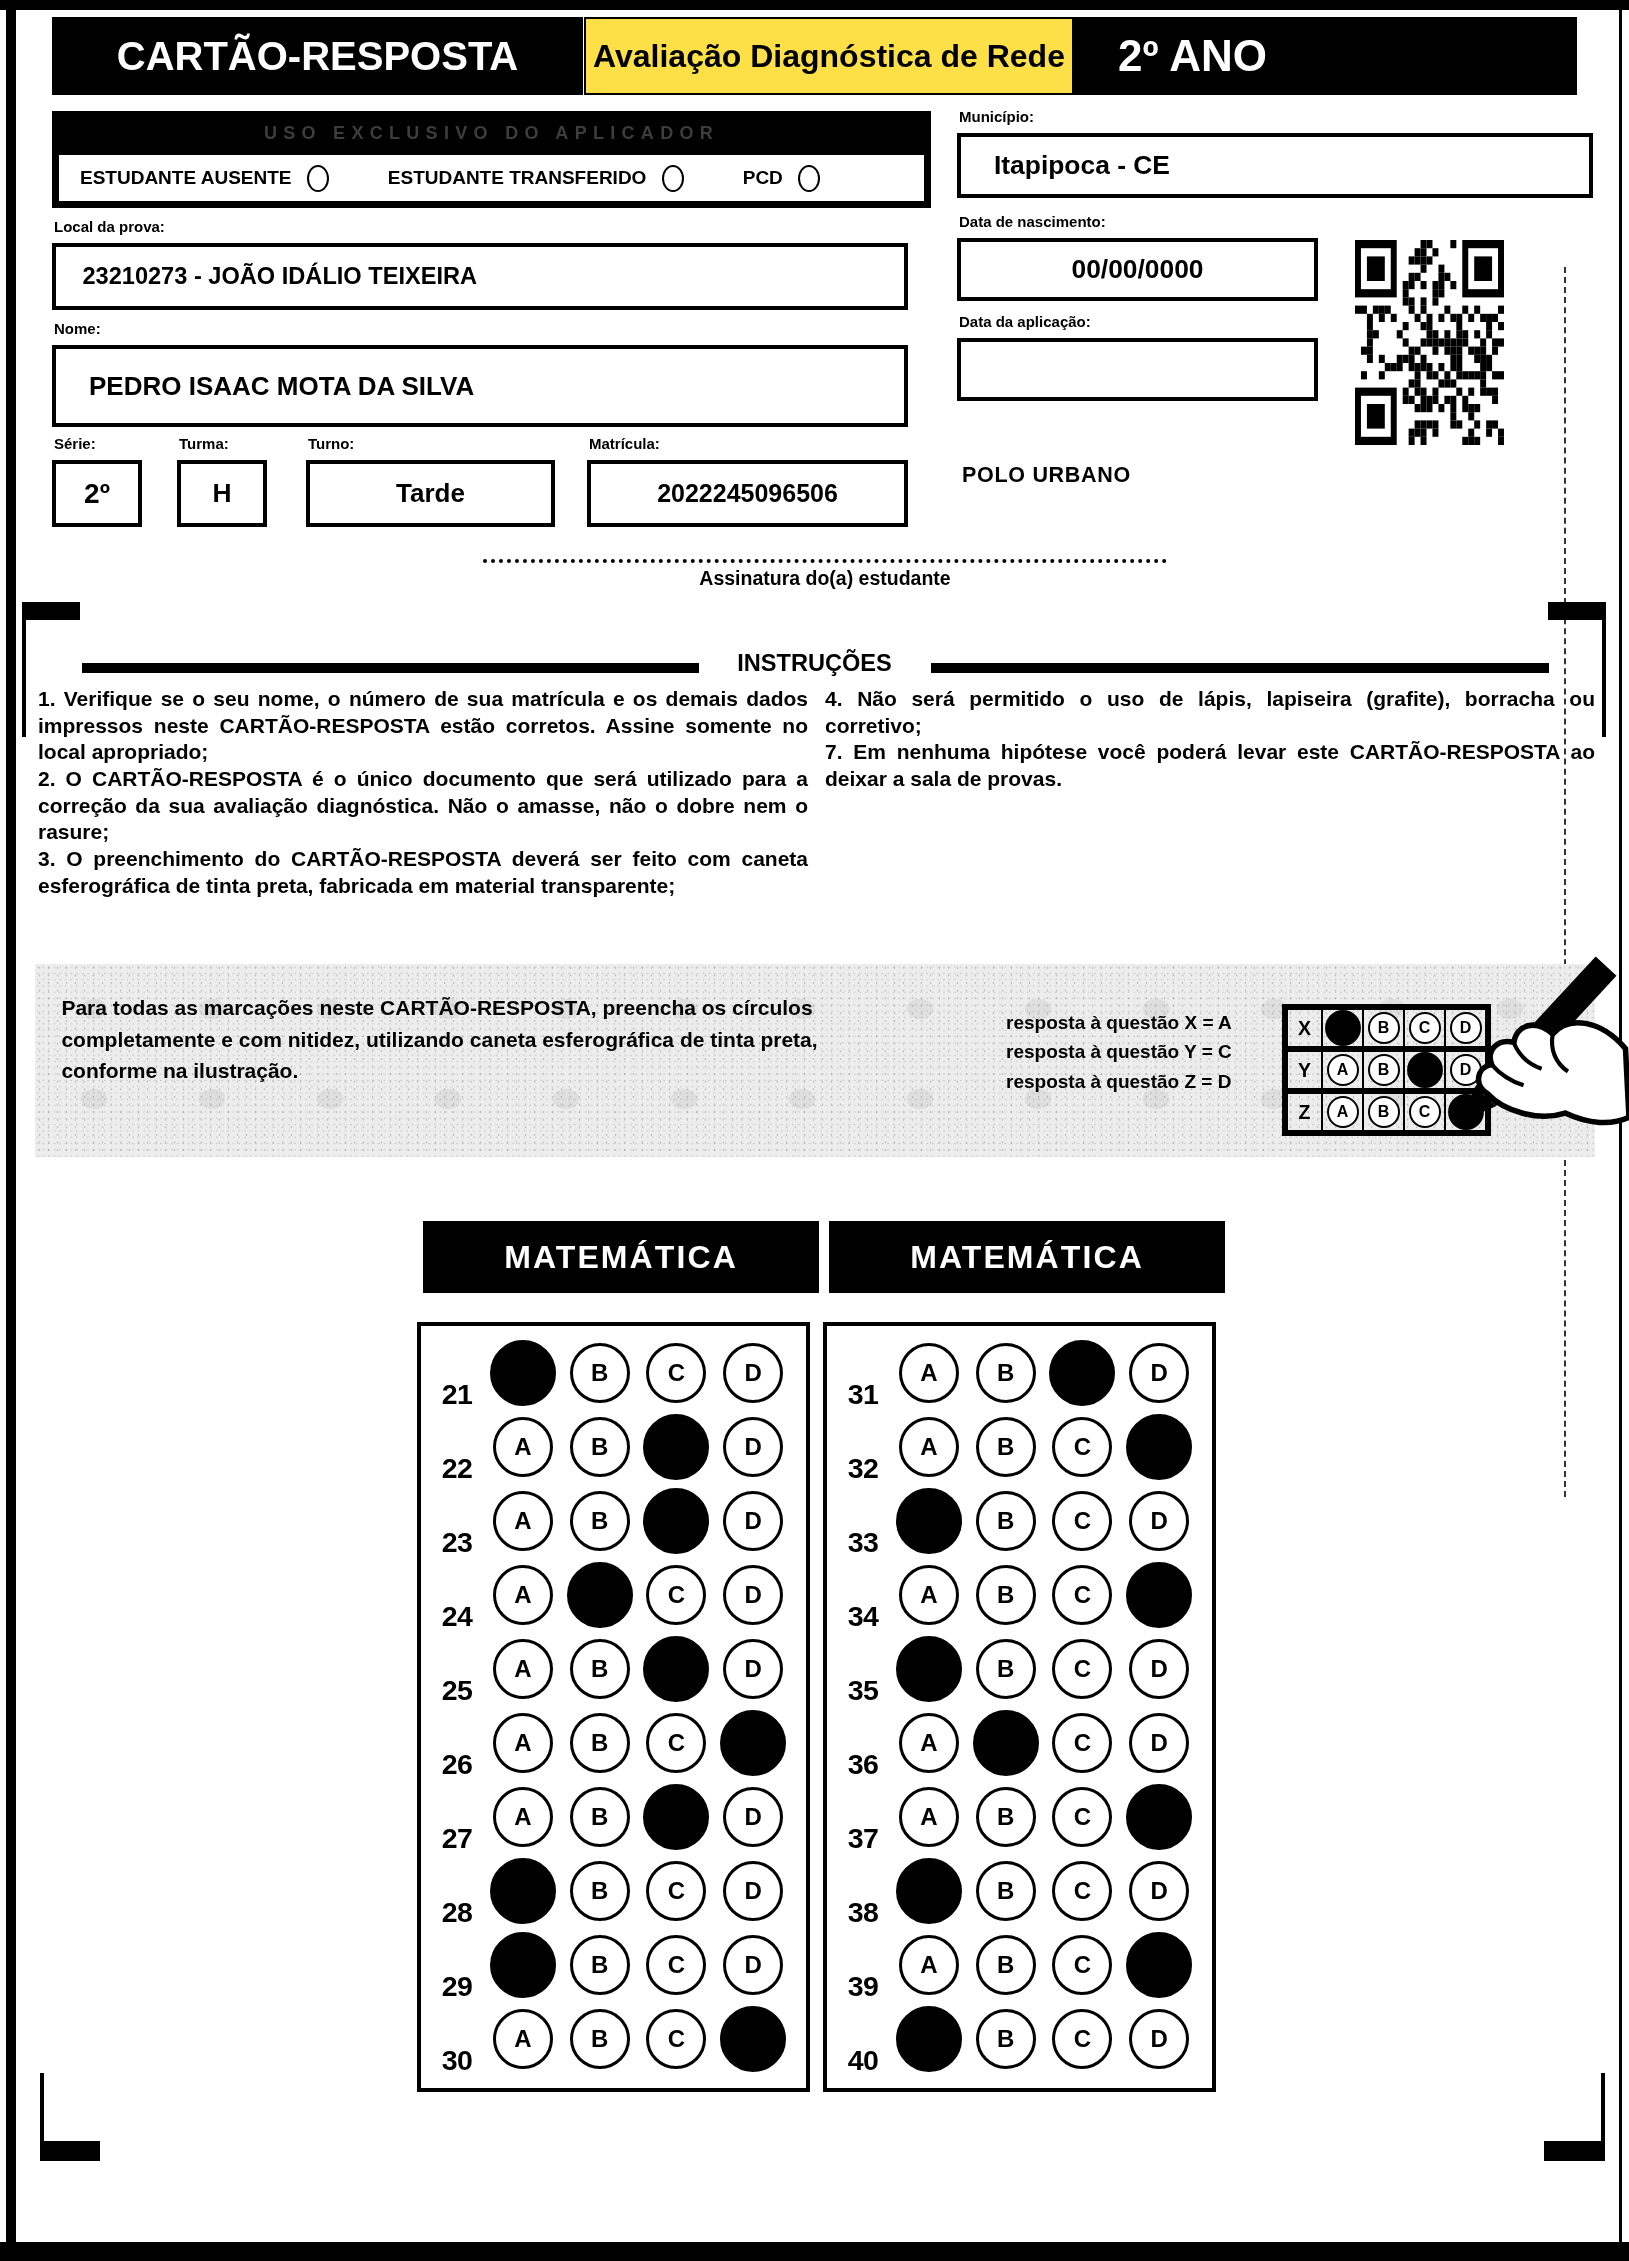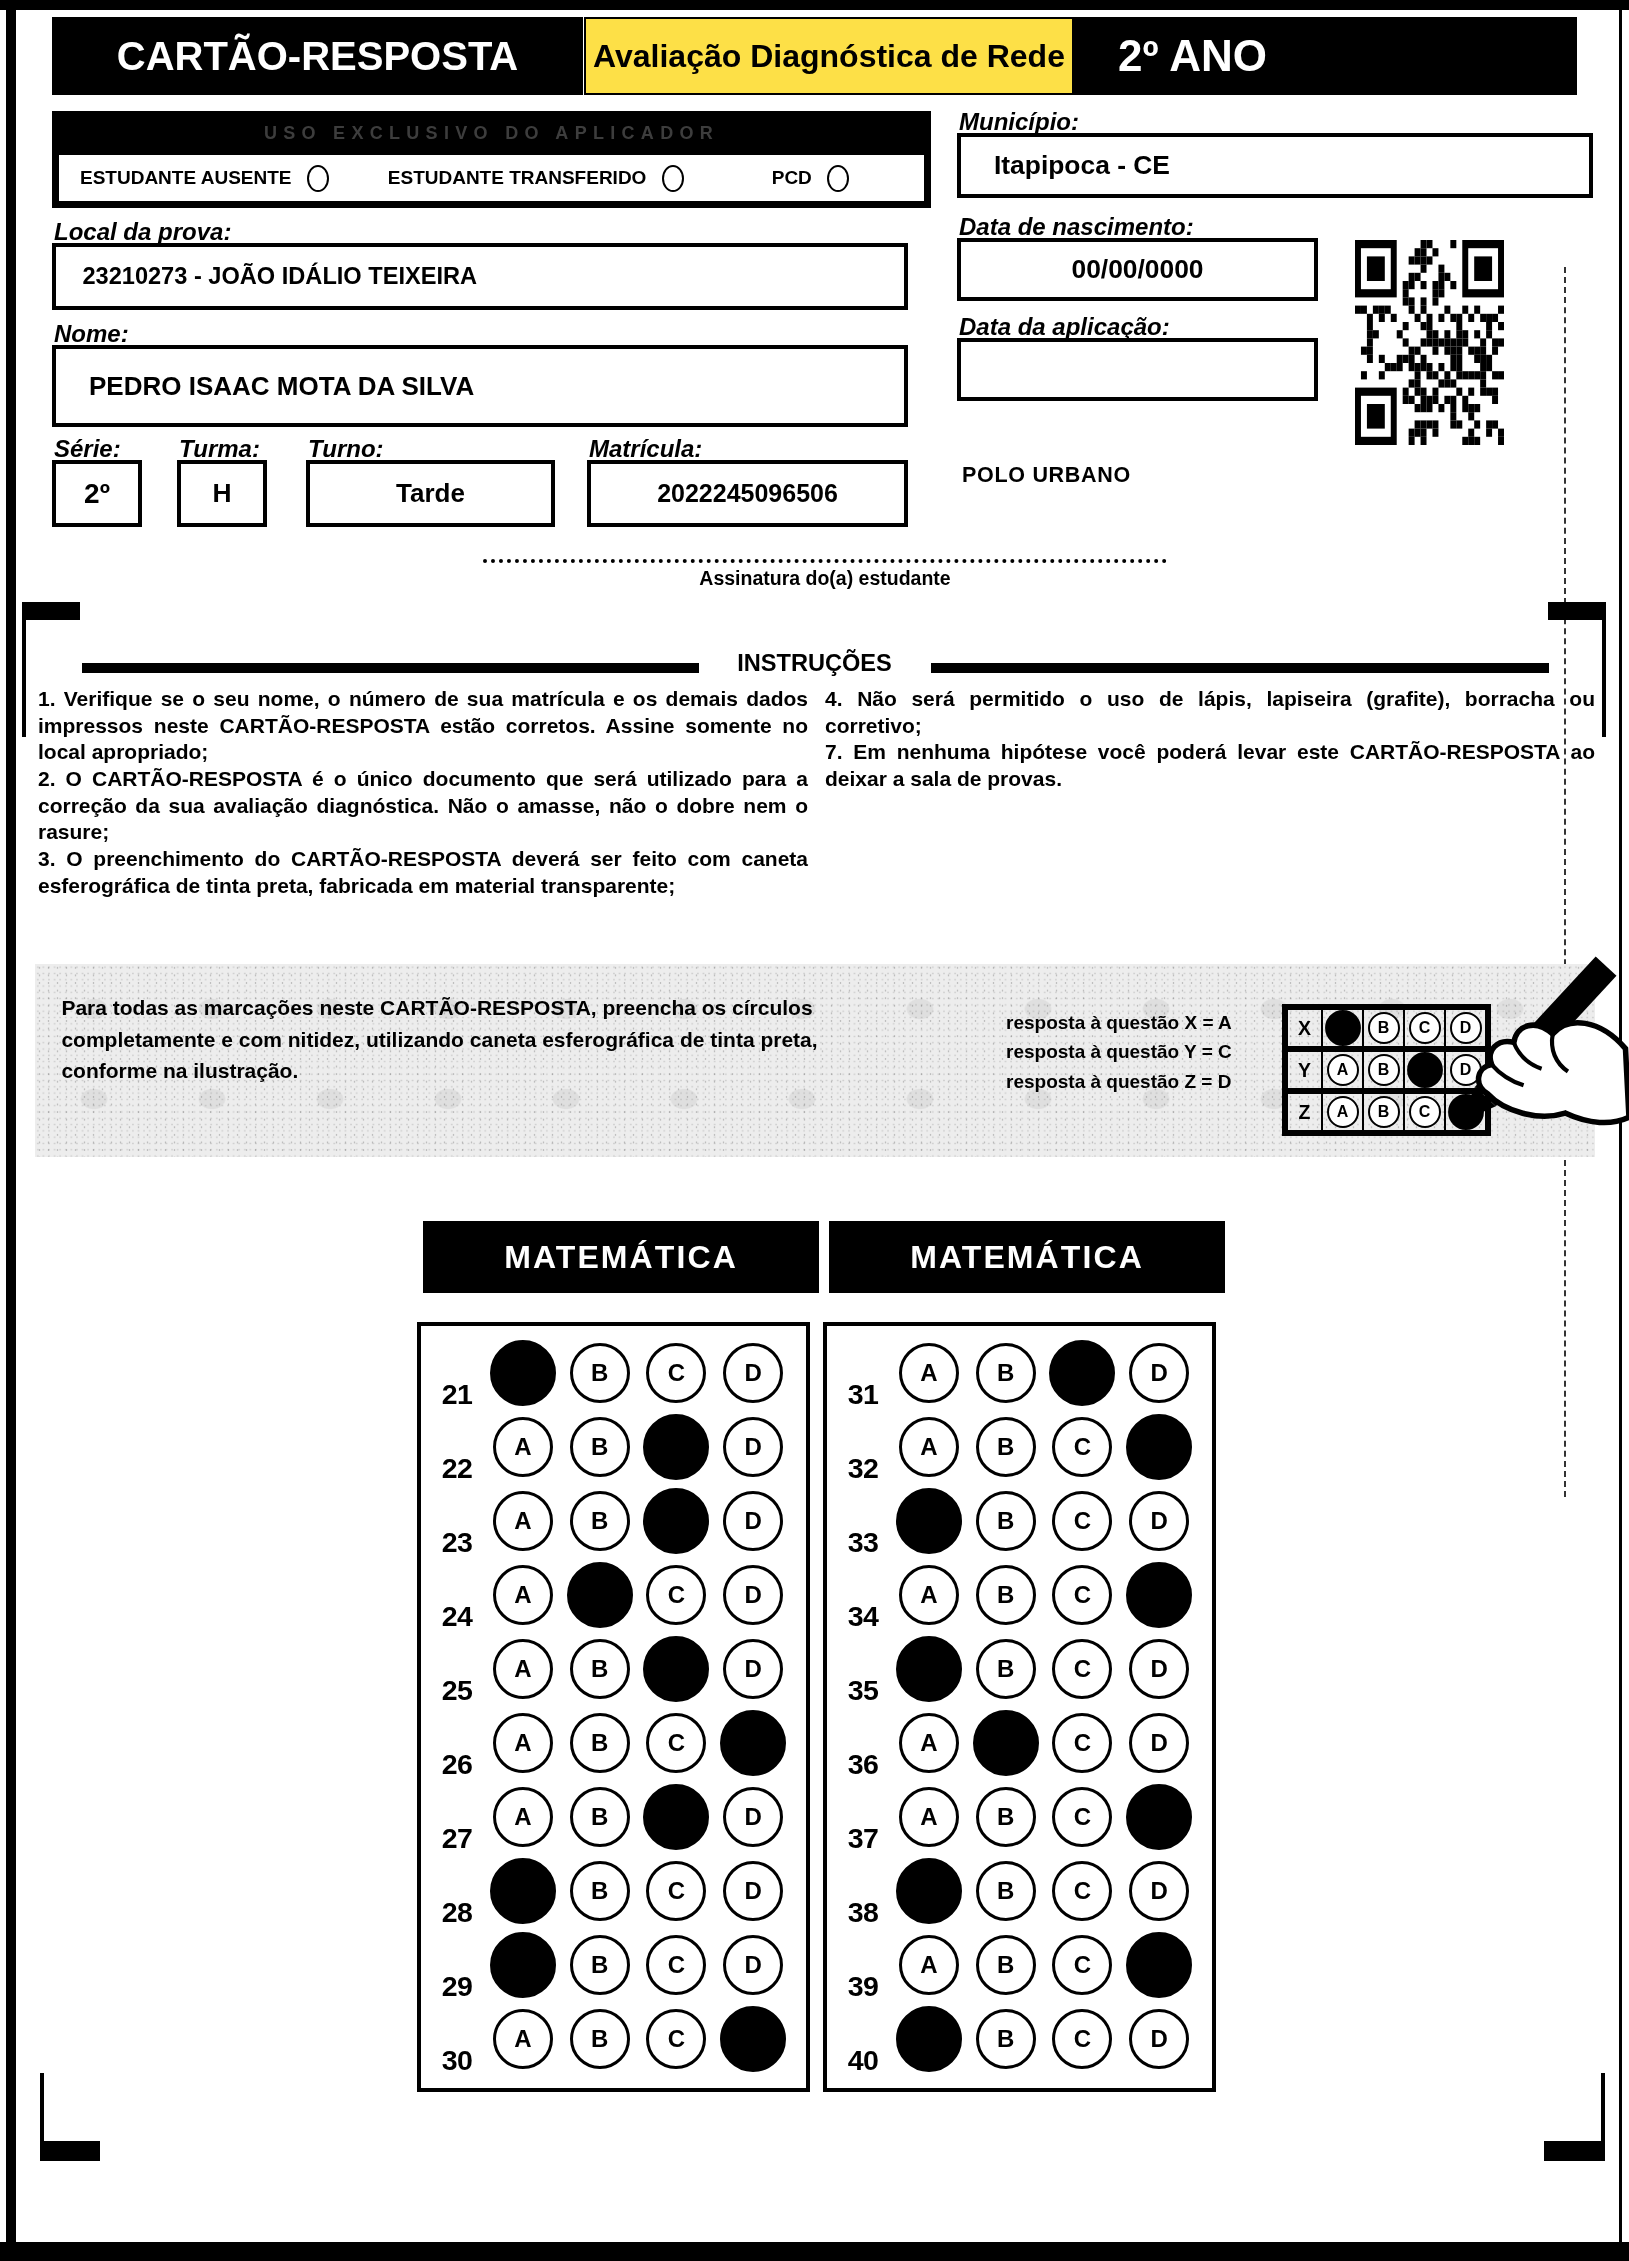--- a/index.html
+++ b/index.html
@@ -16,21 +16,21 @@
   #hdr-sub{left:584px;top:17.4px;width:490px;height:78px;background:#fde047;border:2.8px solid #000;box-sizing:border-box;font-size:32px;font-weight:700;}
   #hdr-grade{left:1073px;top:17.4px;width:504px;height:78px;background:#000;color:#fff;font-size:44px;font-weight:700;padding-left:45px;box-sizing:border-box;}
   
   #applicator{left:52px;top:111px;width:879px;height:97px;background:#000;}
   #applicator-title{position:absolute;left:0;top:0;width:100%;height:44px;color:#3d3d3d;font-size:18px;font-weight:700;letter-spacing:6.3px;}
   #applicator-inner{position:absolute;left:7px;right:7px;top:44px;bottom:7px;background:#fff;}
   .chk{display:flex;align-items:center;}
   .chk-label{font-size:19px;font-weight:700;}
   .chk-circle{width:18px;height:23px;border:2.8px solid #000;border-radius:50%;margin-left:15.3px;flex:none;}
   
-  .lbl{position:absolute;font-size:24px;font-weight:700;font-style:italic;}
+  .lbl{position:absolute;font-size:15px;font-weight:700;}
   .box{position:absolute;border:4.2px solid #000;box-sizing:border-box;font-weight:700;display:flex;align-items:center;}
   .box.center{justify-content:center;}
   
   #sig-line{left:483px;top:534px;width:684px;height:25px;border-bottom:4.2px dotted #000;}
   #sig-label{left:483px;top:567px;width:684px;text-align:center;font-size:19.5px;font-weight:700;}
   
   #instr-title{left:700px;top:650px;width:229px;text-align:center;font-size:23.6px;font-weight:700;}
   .instr-col p{margin:0;font-size:21px;font-weight:700;line-height:1.27;text-align:justify;}
   #instr-left{left:38px;top:686px;width:770px;}
   #instr-right{left:825px;top:686px;width:770px;}
@@ -83,21 +83,21 @@
     <div class="cc" id="applicator-title">USO EXCLUSIVO DO APLICADOR</div>
     <div class="cl" id="applicator-inner">
         <div class="chk" style="margin-left: 21px;">
           <div class="chk-label">ESTUDANTE AUSENTE</div>
           <div class="chk-circle"></div>
         </div>
         <div class="chk" style="margin-left: 59px;">
           <div class="chk-label">ESTUDANTE TRANSFERIDO</div>
           <div class="chk-circle"></div>
         </div>
-        <div class="chk" style="margin-left: 88px;">
+        <div class="chk" style="margin-left: 59px;">
           <div class="chk-label">PCD</div>
           <div class="chk-circle"></div>
         </div>
       </div>
   </div>
 
   <div class="lbl" style="left:54px;top:218px">Local da prova:</div>
   <div class="box" style="left:52px;top:243px;width:856px;height:67px;padding-left:26.4px;font-size:23.6px">23210273 - JOÃO IDÁLIO TEIXEIRA</div>
 
   <div class="lbl" style="left:54px;top:320px">Nome:</div>

